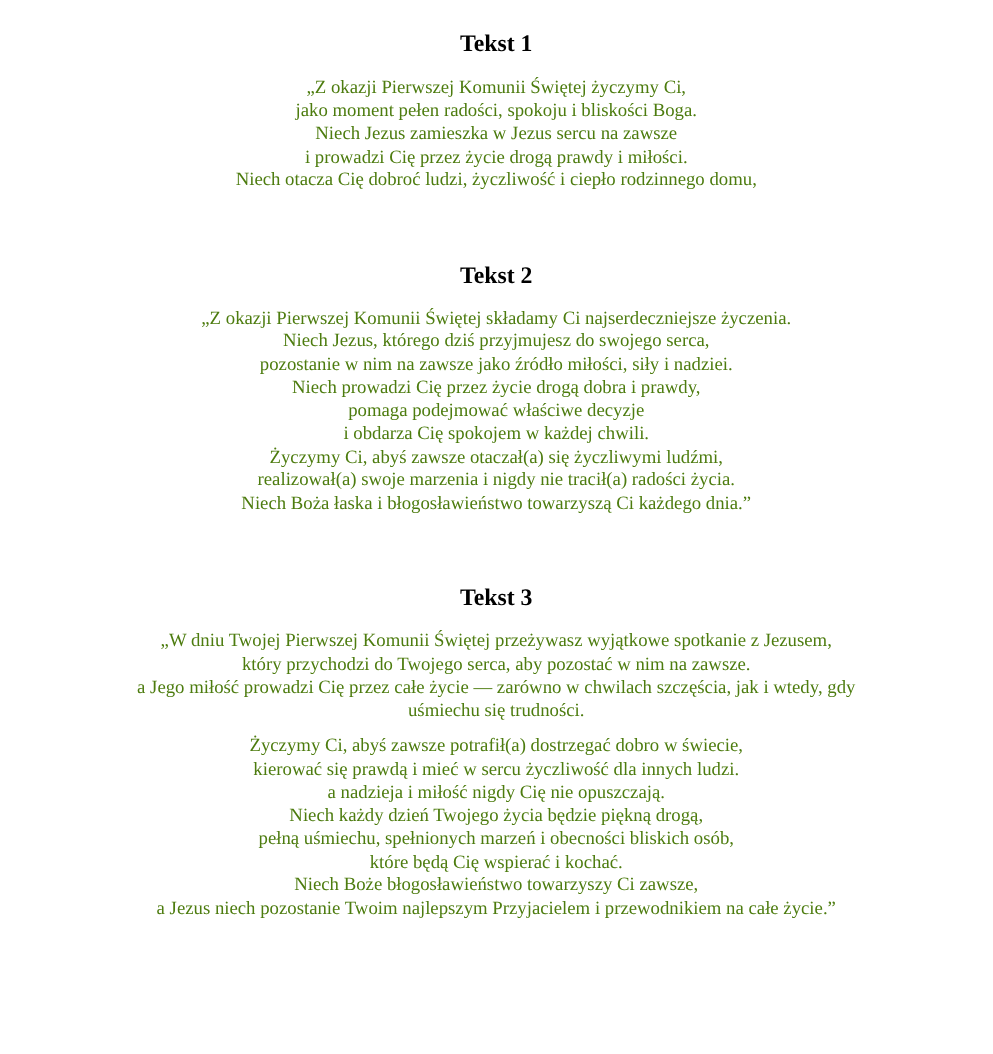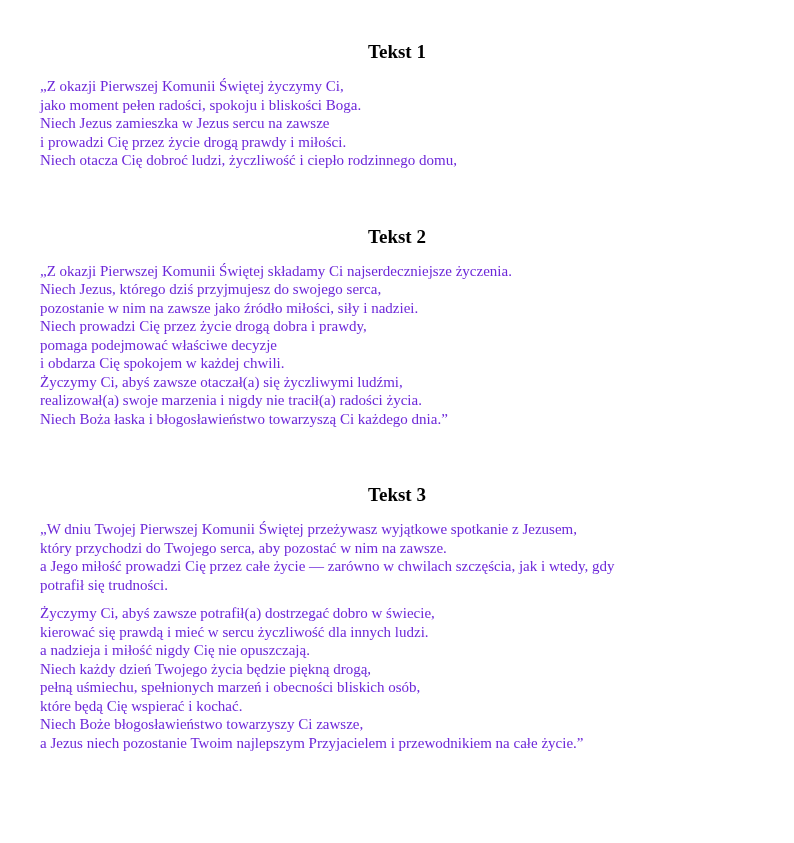--- a/index.html
+++ b/index.html
@@ -12,39 +12,40 @@
     min-height: 843px;
     box-sizing: border-box;
     margin: 0;
     padding: 25px 40px 30px;
     background: #ffffff;
     color: #000000;
     font-family: "Liberation Serif", "DejaVu Serif", serif;
     overflow: hidden;
   }
   .text-section {
-    margin: 16px 0 56px 0;
+    margin: 0 0 56px 0;
   }
   .text-section:last-child {
     margin-bottom: 0;
   }
   .section-title {
     margin: 0 0 14px 0;
     font-size: 19px;
     line-height: 22px;
     font-weight: bold;
     text-align: center;
     color: #000000;
   }
   .section-paragraph {
     margin: 0;
     font-size: 15px;
     line-height: 18.5px;
     font-weight: normal;
-    color: #6d28d9;
+    text-align: center;
+    color: #4d7c0f;
   }
   .section-paragraph + .section-paragraph {
     margin-top: 10px;
   }
   .text-line {
     display: block;
     white-space: nowrap;
   }
 </style>
 </head>
@@ -75,21 +76,21 @@
           <span class="text-line">realizował(a) swoje marzenia i nigdy nie tracił(a) radości życia.</span>
           <span class="text-line">Niech Boża łaska i błogosławieństwo towarzyszą Ci każdego dnia.”</span>
         </p>
       </section>
       <section class="text-section">
         <h2 class="section-title">Tekst 3</h2>
         <p class="section-paragraph">
           <span class="text-line">„W dniu Twojej Pierwszej Komunii Świętej przeżywasz wyjątkowe spotkanie z Jezusem,</span>
           <span class="text-line">który przychodzi do Twojego serca, aby pozostać w nim na zawsze.</span>
           <span class="text-line">a Jego miłość prowadzi Cię przez całe życie — zarówno w chwilach szczęścia, jak i wtedy, gdy</span>
-          <span class="text-line">potrafił się trudności.</span>
+          <span class="text-line">uśmiechu się trudności.</span>
         </p>
         <p class="section-paragraph">
           <span class="text-line">Życzymy Ci, abyś zawsze potrafił(a) dostrzegać dobro w świecie,</span>
           <span class="text-line">kierować się prawdą i mieć w sercu życzliwość dla innych ludzi.</span>
           <span class="text-line">a nadzieja i miłość nigdy Cię nie opuszczają.</span>
           <span class="text-line">Niech każdy dzień Twojego życia będzie piękną drogą,</span>
           <span class="text-line">pełną uśmiechu, spełnionych marzeń i obecności bliskich osób,</span>
           <span class="text-line">które będą Cię wspierać i kochać.</span>
           <span class="text-line">Niech Boże błogosławieństwo towarzyszy Ci zawsze,</span>
           <span class="text-line">a Jezus niech pozostanie Twoim najlepszym Przyjacielem i przewodnikiem na całe życie.”</span>

